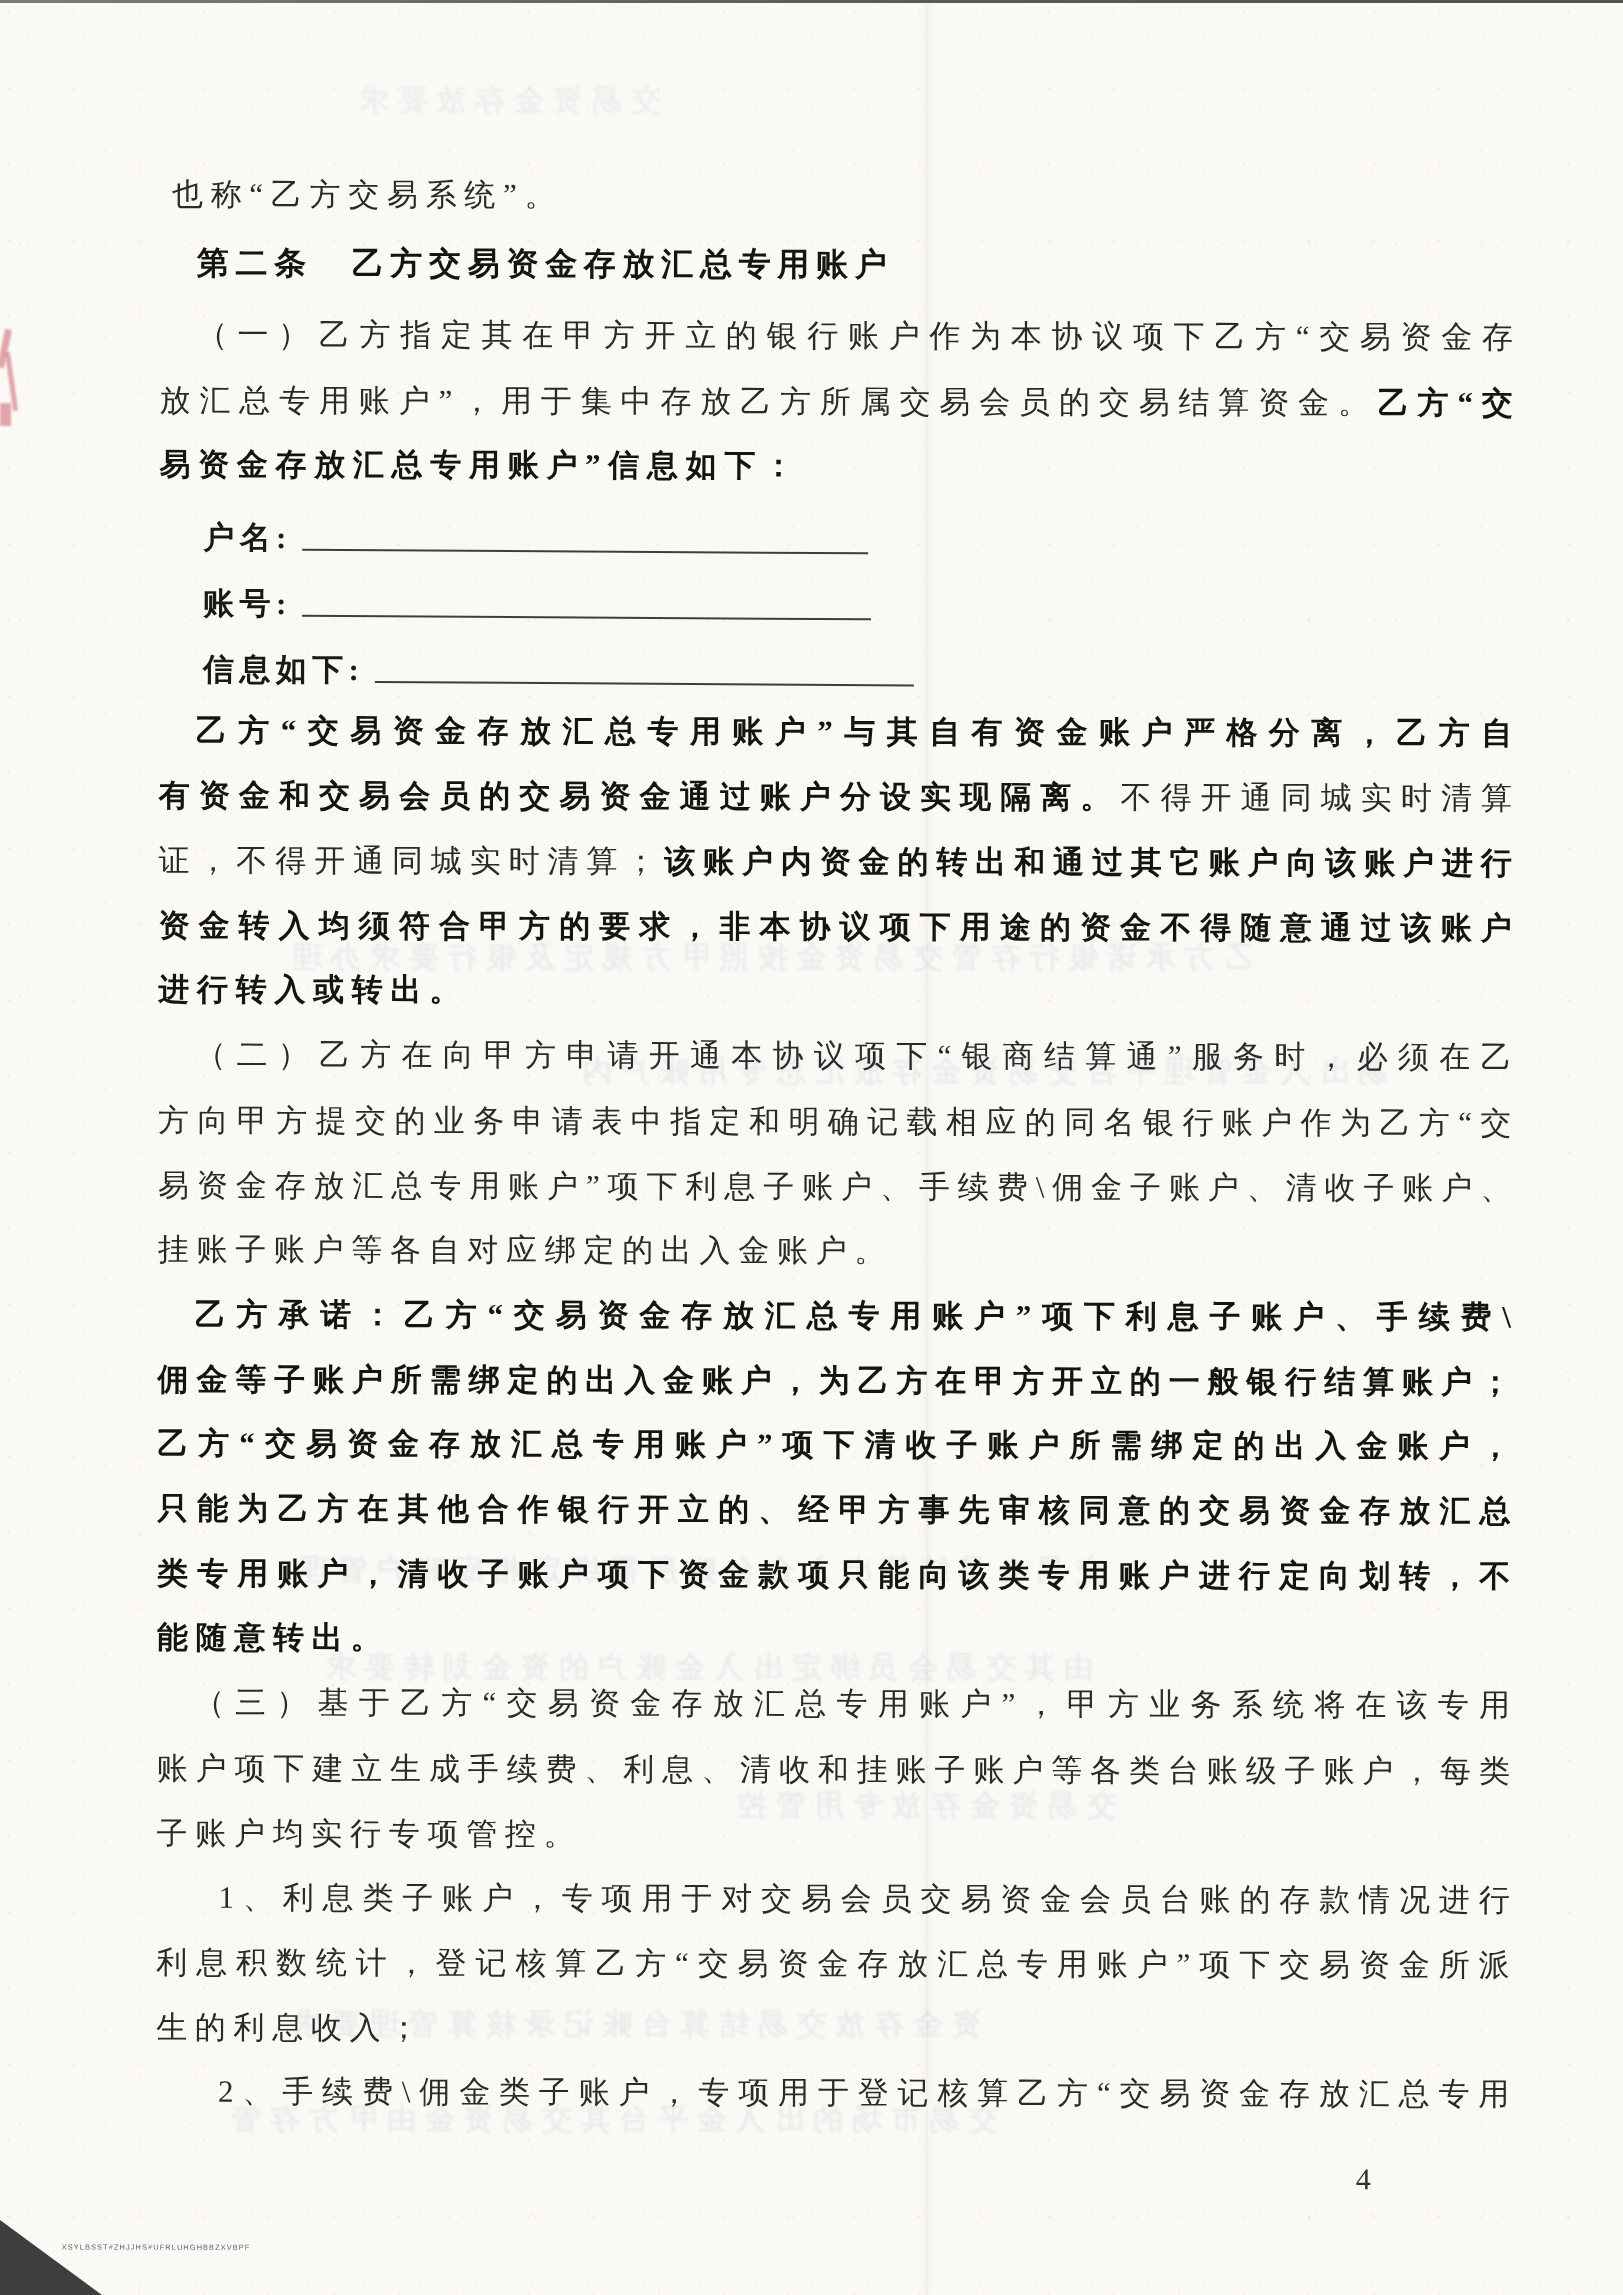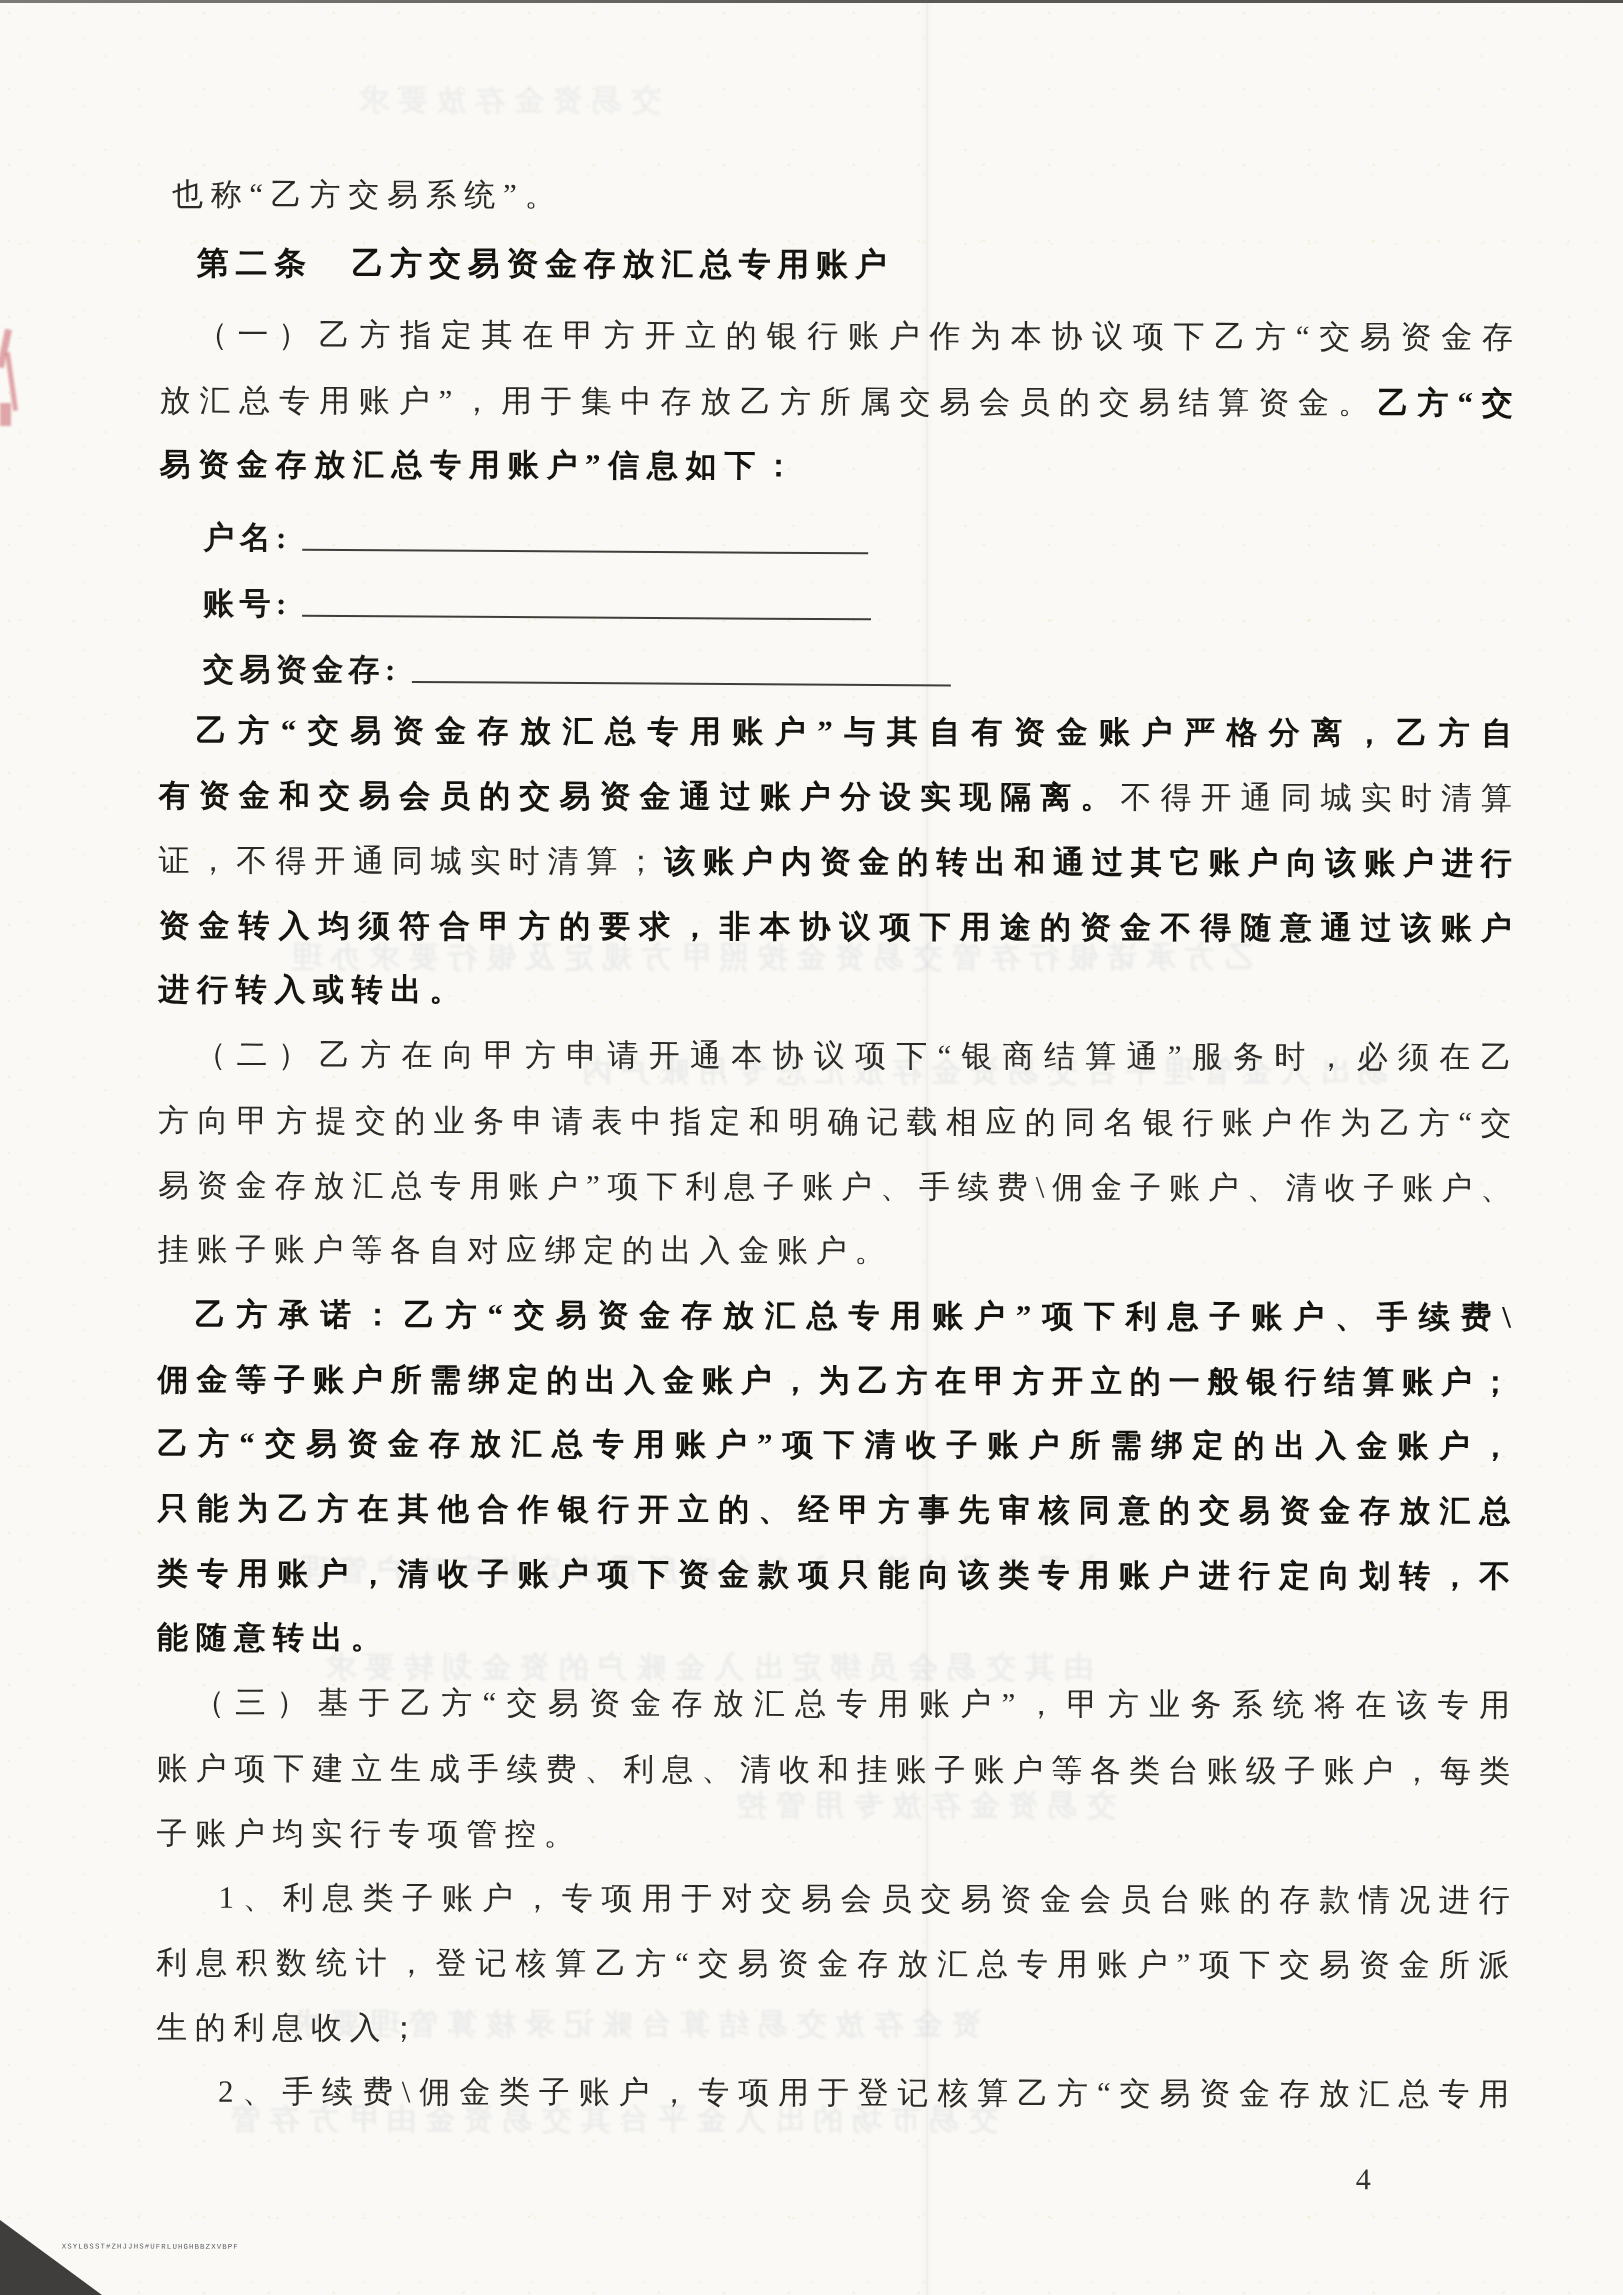--- a/index.html
+++ b/index.html
@@ -28,21 +28,21 @@
   .line .b{letter-spacing:7.7px;}
   .i55{text-indent:37px;}
   .i90{text-indent:62px;}
   .heading{font-weight:700;color:#15140f;letter-spacing:6.7px;font-size:32px;}
   .form-row{position:absolute;left:202px;font-size:31px;line-height:42px;
     letter-spacing:5.4px;color:#2b2a27;white-space:nowrap;}
   .flabel{font-weight:700;color:#1a1914;}
   .blank{display:inline-block;height:34px;border-bottom:2.7px solid #3f3e3a;
     margin-left:10.8px;transform:translateY(4px) rotate(0.25deg);}
   .pagenum{position:absolute;font-size:30px;color:#33322e;letter-spacing:0;}
-  .micro{position:absolute;font-family:Liberation Mono, monospace;
+  .micro{position:absolute;font-family:Liberation Sans, sans-serif;
     font-size:7.4px;letter-spacing:1.1px;color:#3e434b;opacity:.85;}
   .ghost{position:absolute;font-size:30px;letter-spacing:8.8px;font-weight:700;
     color:#7b85a2;opacity:.11;filter:blur(1.3px);transform:scaleX(-1);
     white-space:nowrap;}
   .top-edge{position:absolute;top:0;left:0;right:0;height:3.4px;
     background:linear-gradient(90deg,#6b6a66 0%,#45443f 55%,#3c3b37 100%);opacity:.88;}
   .corner-wedge{position:absolute;left:0;bottom:0;width:0;height:0;
     border-bottom:75px solid #2f2e2b;border-right:102px solid transparent;opacity:.92;}
   .crease{position:absolute;left:926px;top:0;bottom:0;width:2px;
     background:rgba(110,112,130,.07);box-shadow:0 0 4px 1.3px rgba(110,112,130,.05);}
@@ -78,21 +78,21 @@
     <div class="line j" style="top:381px;"><span>放汇总专用账户”，用于集中存放乙方所属交易会员的交易结算资金。</span><span class="b">乙方“交</span></div>
     <div class="line b" style="top:445px;">易资金存放汇总专用账户”信息如下：</div>
 
     <div class="form-row" style="top:513px;">
       <span class="flabel">户名:</span><span class="blank" style="width:566px;"></span>
     </div>
     <div class="form-row" style="top:579px;">
       <span class="flabel">账号:</span><span class="blank" style="width:569px;"></span>
     </div>
     <div class="form-row" style="top:645px;">
-      <span class="flabel">交易资金存:</span><span class="blank" style="width:539px;"></span>
+      <span class="flabel">信息如下:</span><span class="blank" style="width:539px;"></span>
     </div>
 
     <div class="line j i55 b" style="top:711px;">乙方“交易资金存放汇总专用账户”与其自有资金账户严格分离，乙方自</div>
     <div class="line j" style="top:776px;"><span class="b">有资金和交易会员的交易资金通过账户分设实现隔离。</span><span>不得开通同城实时清算</span></div>
     <div class="line j" style="top:841px;"><span>证，不得开通同城实时清算；</span><span class="b">该账户内资金的转出和通过其它账户向该账户进行</span></div>
     <div class="line j b" style="top:906px;">资金转入均须符合甲方的要求，非本协议项下用途的资金不得随意通过该账户</div>
     <div class="line b" style="top:970px;">进行转入或转出。</div>
 
     <div class="line j i55" style="top:1035px;">（二）乙方在向甲方申请开通本协议项下“银商结算通”服务时，必须在乙</div>
     <div class="line j" style="top:1101px;">方向甲方提交的业务申请表中指定和明确记载相应的同名银行账户作为乙方“交</div>

